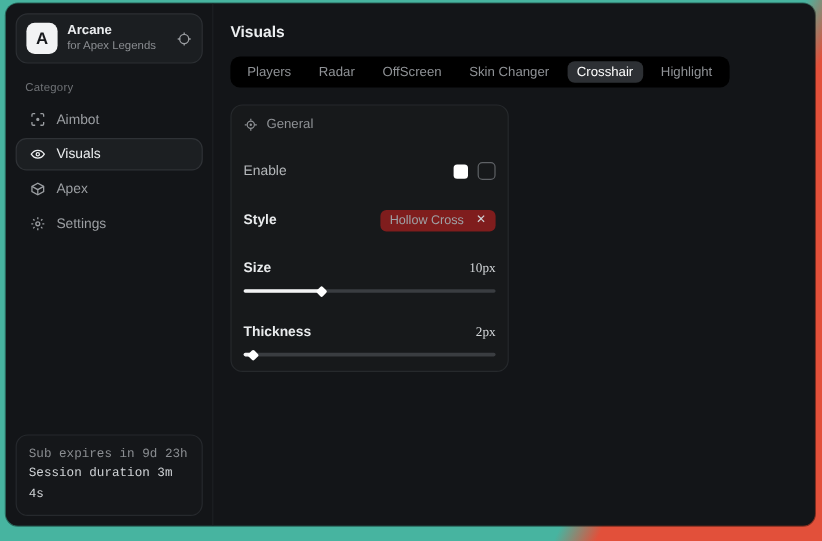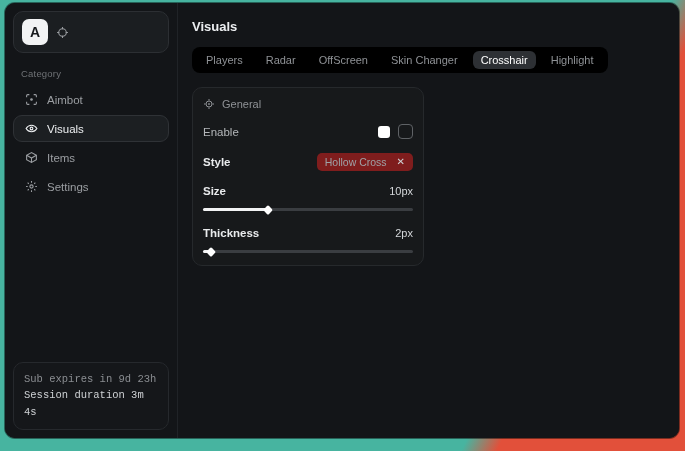--- a/index.html
+++ b/index.html
@@ -57,24 +57,24 @@
   .tab {
     color:#8f9296; font-size:11px; padding:3px 8px; border-radius:6px; cursor:default;
     white-space:nowrap;
   }
   .tab.selected { background:#2d3034; color:#ffffff; }
   .panel {
     margin-top:14px; width:232px; background:#17191b;
     border:1px solid #26292c; border-radius:10px; padding:10px;
   }
   .panel-header { display:flex; align-items:flex-end; gap:7px; color:#8f9296; font-size:11px; }
-  .row { display:flex; align-items:center; justify-content:space-between; margin-top:14px; }
+  .row { display:flex; align-items:center; justify-content:space-between; margin-top:25px; }
   .row-label-muted { color:#b4b7ba; font-size:11.5px; }
   .row-label { color:#e9ebed; font-size:11.5px; font-weight:bold; }
-  .row-value { color:#d4d7da; font-size:11px; }
+  .row-value { color:#d4d7da; font-size:11px;font-family:Liberation Serif, serif; }
   .enable-controls { display:flex; align-items:center; gap:8px; }
   .swatch { width:12px; height:12px; border-radius:3px; background:var(--swatch-white); cursor:pointer; }
   .checkbox { width:15px; height:15px; border-radius:4px; border:1.5px solid #5f6266; background:transparent; cursor:pointer; }
   .style-pill {
     display:flex; align-items:center; gap:10px; background:#7f1d1d;
     border-radius:5px; padding:3px 8px;
   }
   .style-pill-text { color:#9fa2a6; font-size:10.5px; }
   .style-pill-x { color:#d0d3d6; font-size:10px; cursor:pointer; line-height:1; }
   .slider { position:relative; margin-top:9px; height:7px; display:flex; align-items:center; }
@@ -88,20 +88,24 @@
 </style>
 </head>
 <body>
 
 <div class="window">
 
   <div class="sidebar">
 
     <div class="header-card">
       <div class="logo">A</div>
+      <div class="header-titles">
+        <div class="app-title">Arcane</div>
+        <div class="app-subtitle">for Apex Legends</div>
+      </div>
       <span class="header-icon">
         <svg width="13" height="13" viewBox="0 0 24 24" fill="none" stroke="currentColor" stroke-width="2">
           <circle cx="12" cy="12" r="7"></circle>
             <path d="M12 2v4M12 18v4M2 12h4M18 12h4"></path>
         </svg>
       </span>
     </div>
 
     <div class="category">Category</div>
 
@@ -124,21 +128,21 @@
         </span>
         <span>Visuals</span>
       </div>
       <div class="nav-item">
         <span class="nav-icon">
           <svg width="13" height="13" viewBox="0 0 24 24" fill="none" stroke="currentColor" stroke-width="2">
             <path d="M21 8l-9-5-9 5v8l9 5 9-5V8z"></path>
               <path d="M3 8l9 5 9-5M12 13v8"></path>
           </svg>
         </span>
-        <span>Items</span>
+        <span>Apex</span>
       </div>
       <div class="nav-item">
         <span class="nav-icon">
           <svg width="13" height="13" viewBox="0 0 24 24" fill="none" stroke="currentColor" stroke-width="2">
             <circle cx="12" cy="12" r="3"></circle>
               <path d="M12 2v3M12 19v3M2 12h3M19 12h3M4.9 4.9l2.1 2.1M17 17l2.1 2.1M19.1 4.9L17 7M7 17l-2.1 2.1"></path>
           </svg>
         </span>
         <span>Settings</span>
       </div>

